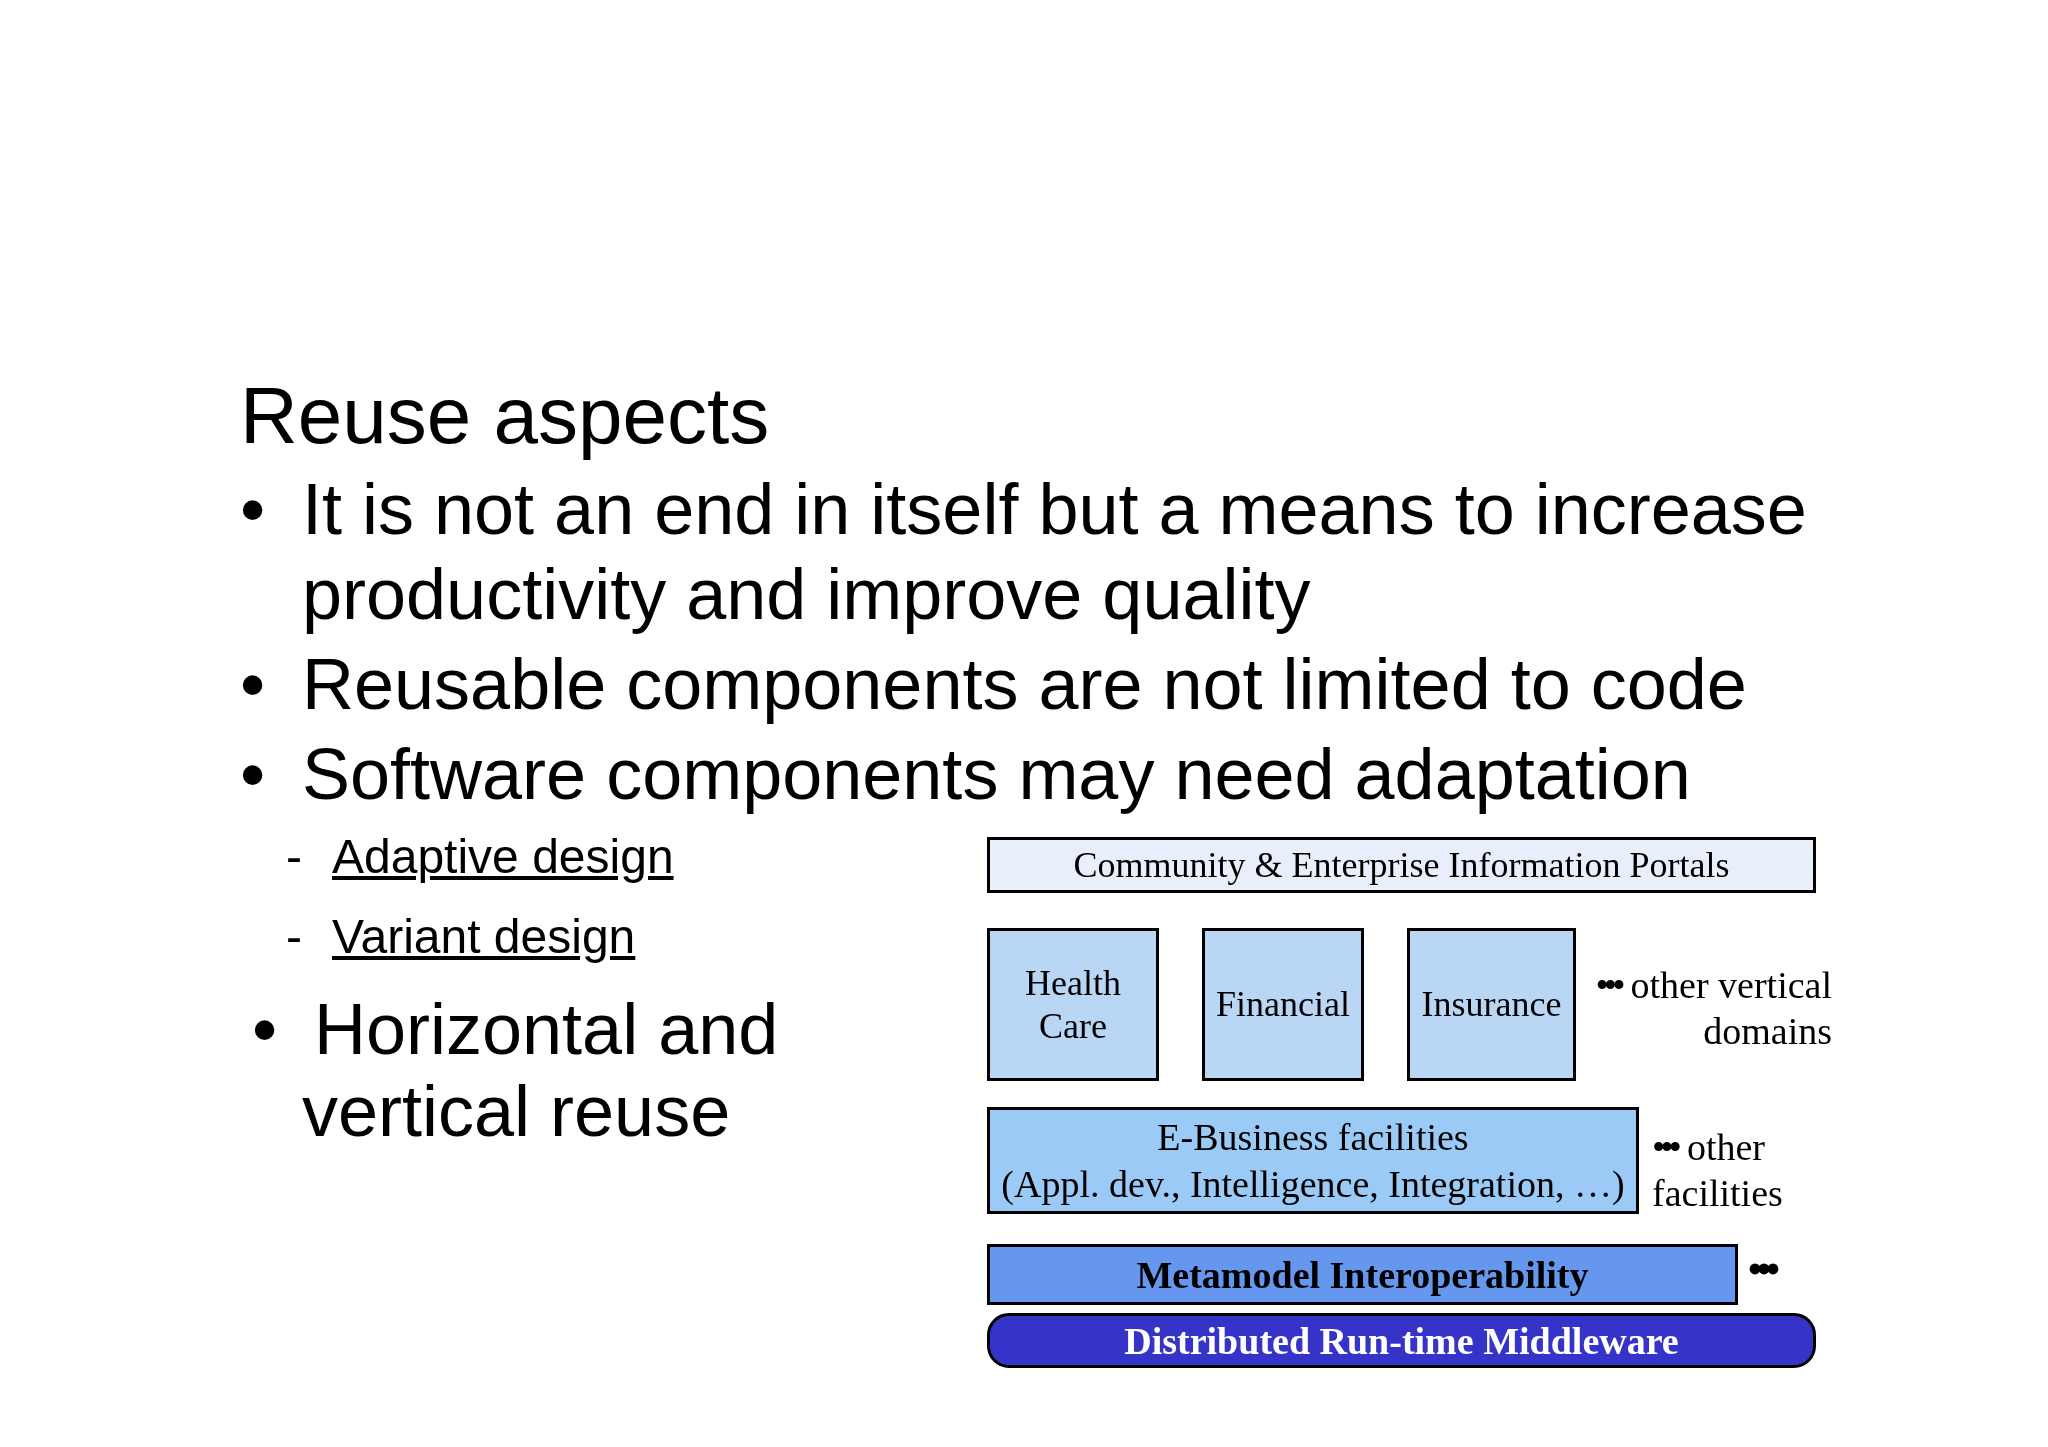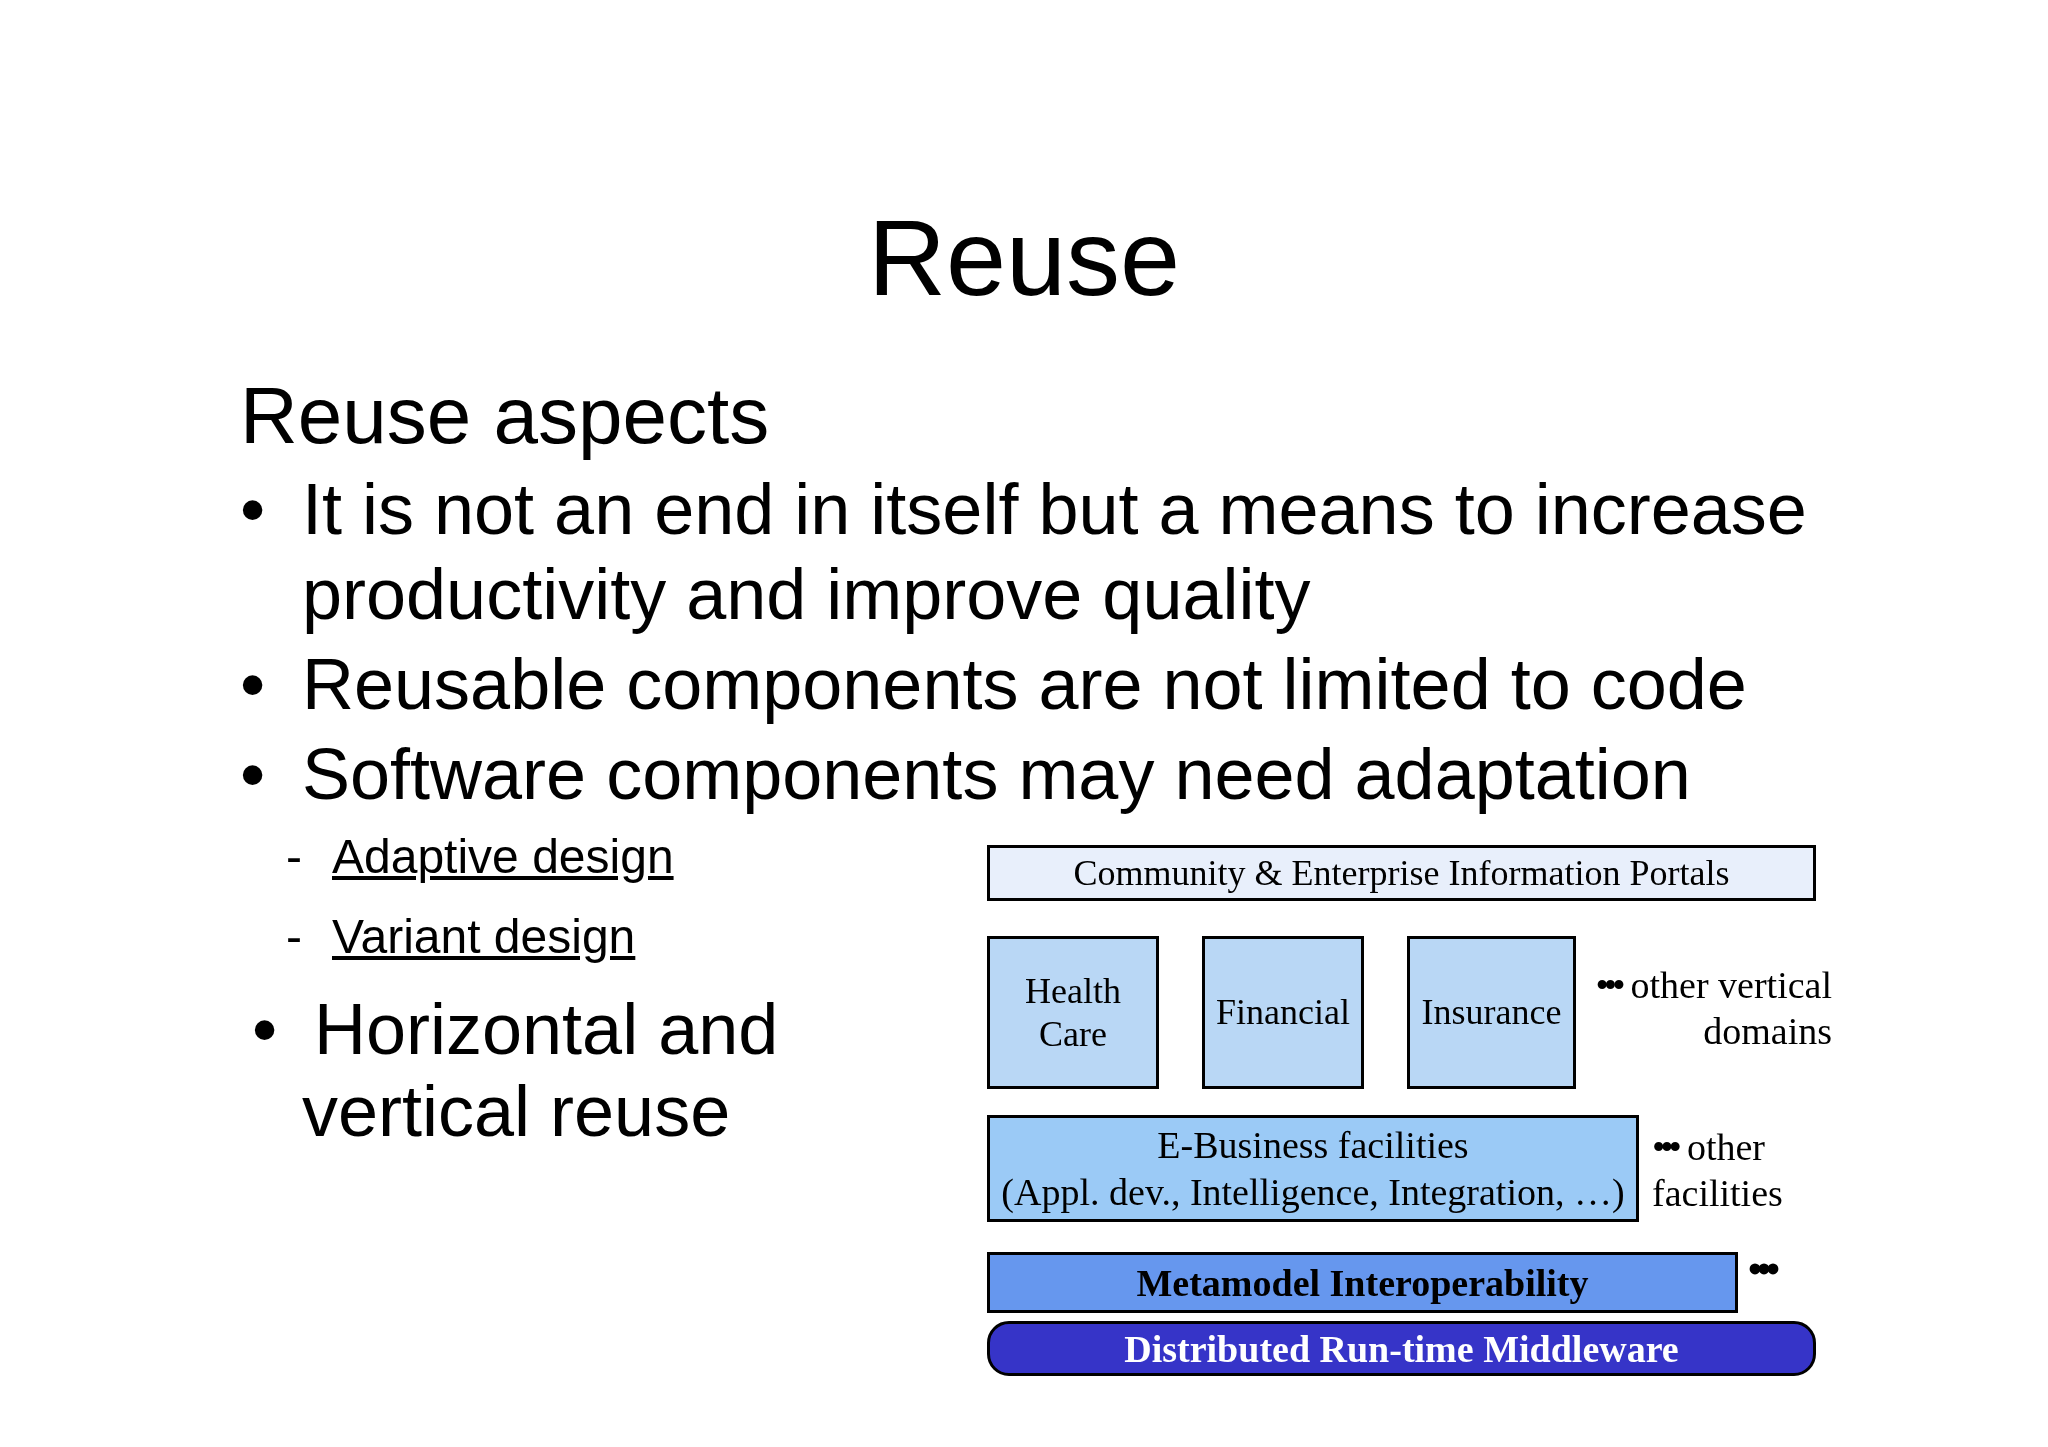--- a/index.html
+++ b/index.html
@@ -42,21 +42,20 @@
   .dg{
     position:absolute;
     box-sizing:border-box;
     border:3px solid var(--border);
     font-family:"Liberation Serif", serif;
     display:flex;
     align-items:center;
     justify-content:center;
     text-align:center;
     color:var(--text);
-    margin-top:8px;
   }
   .portals{left:987px;top:837px;width:829px;height:56px;background:var(--portal-fill);font-size:36px;}
   .dbox{top:928px;height:153px;background:var(--domain-fill);font-size:36px;line-height:1.18;}
   .dbox.health{left:987px;width:172px;}
   .dbox.financial{left:1202px;width:162px;}
   .dbox.insurance{left:1407px;width:169px;}
   .ebiz{left:987px;top:1107px;width:652px;height:107px;background:var(--ebusiness-fill);font-size:38px;line-height:1.22;flex-direction:column;}
   .meta{left:987px;top:1244px;width:751px;height:61px;background:var(--metamodel-fill);font-size:38px;font-weight:bold;}
   .mid{left:987px;top:1313px;width:829px;height:55px;background:var(--middleware-fill);font-size:38px;font-weight:bold;color:var(--middleware-text);border-radius:22px;}
   .side-label{
@@ -69,21 +68,20 @@
   .ov{left:1560px;top:962px;width:272px;text-align:right;}
   .of{left:1652px;top:1124px;text-align:left;}
   .dots{letter-spacing:-5px;margin-right:10px;}
   .mm-dots{left:1748px;top:1247px;font-size:40px;font-weight:bold;letter-spacing:-5px;}
 </style>
 </head>
 <body>
 
 <div id="slide">
 
-  <div class="t-line title" style="top:204px">Reuse</div>
 
   <div class="t-line heading" style="left:240px;top:376px">Reuse aspects</div>
 
   <div class="t-line b1" style="left:240px;top:473px">
     <span class="mk1">•</span><span>It is not an end in itself but a means to increase</span>
   </div>
   <div class="t-line b1" style="left:302px;top:558px">productivity and improve quality</div>
 
   <div class="t-line b1" style="left:240px;top:648px">
     <span class="mk1">•</span><span>Reusable components are not limited to code</span>

